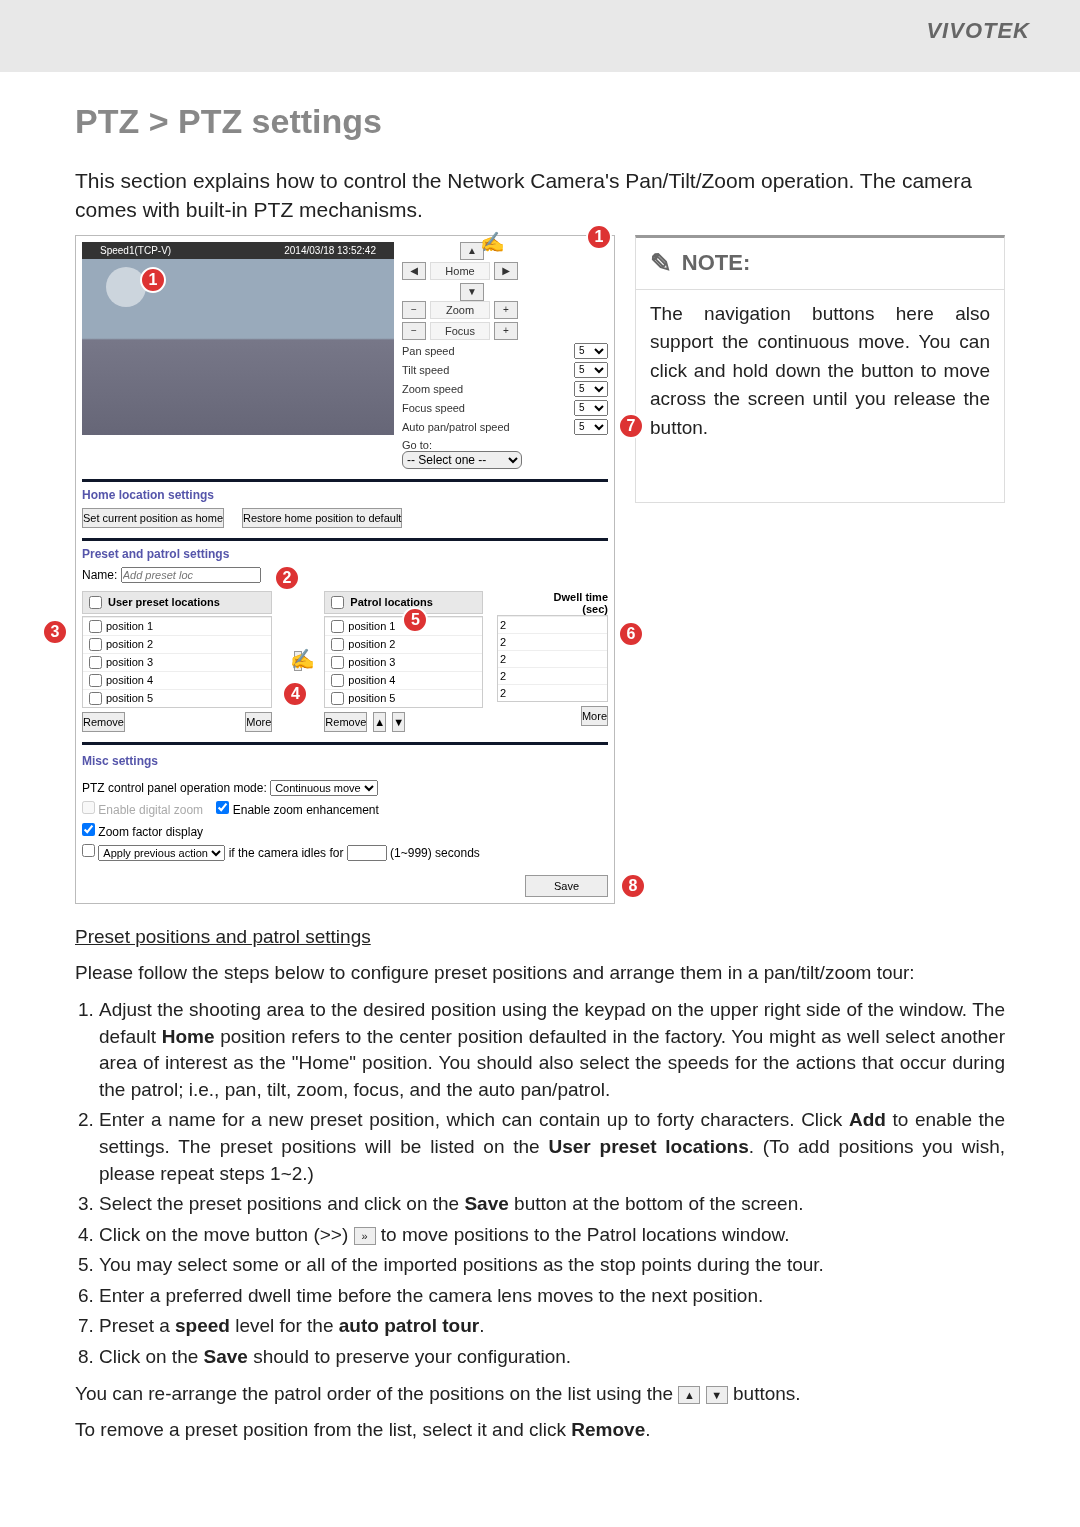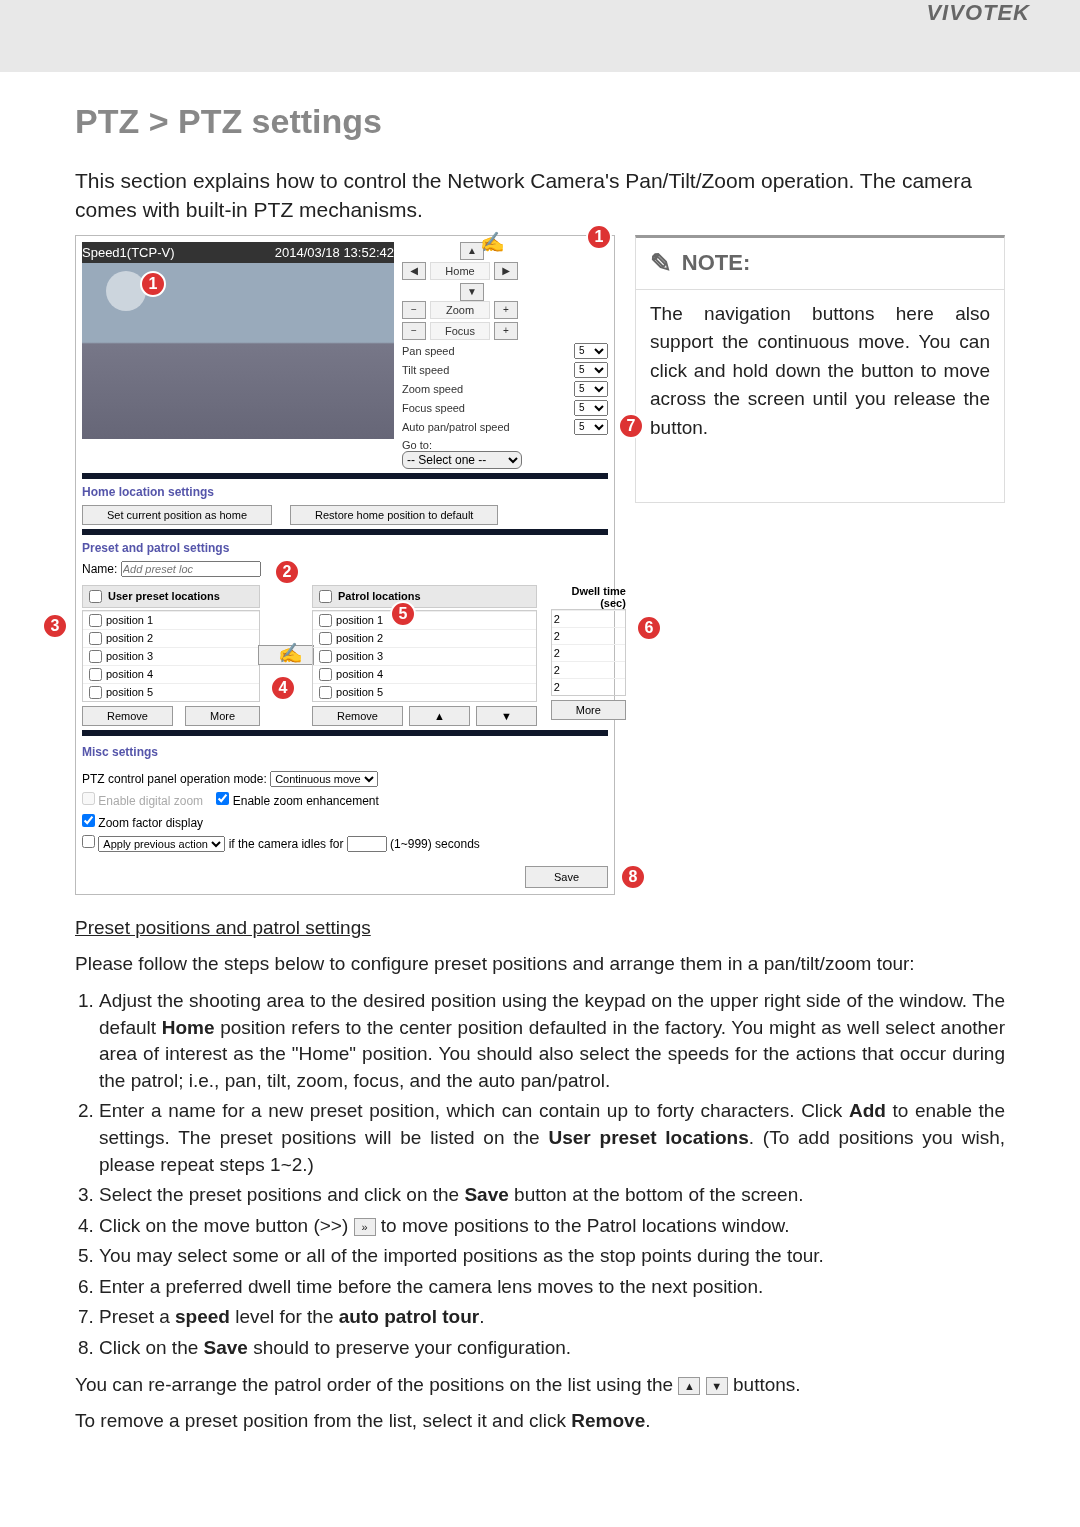--- a/index.html
+++ b/index.html
@@ -1,44 +1,44 @@
 <!DOCTYPE html>
 <html><head>
 <meta charset="utf-8">
 <style>
 * { margin: 0; padding: 0; box-sizing: border-box; }
 body { font-family: Arial, Helvetica, sans-serif; background: #fff; width: 1080px; }
 .page { width: 1080px; padding: 0; }
-.header-bar { background: #e8e8e8; height: 72px; display: flex; justify-content: flex-end; align-items: flex-start; padding: 0 50px 10px 0; }
+.header-bar { background: #e8e8e8; height: 72px; display: flex; justify-content: flex-end; align-items: center; padding: 0 50px 10px 0; }
 .brand { color: #666; font-style: italic; font-weight: bold; font-size: 22px; letter-spacing: 1px; }
 .content { padding: 30px 75px 30px 75px; }
 h1.section-title { color: #888; font-size: 34px; font-weight: bold; margin-bottom: 25px; }
 .intro { font-size: 21px; color: #222; line-height: 1.4; margin-bottom: 10px; }
 
 .config-row { display: flex; gap: 20px; margin-bottom: 20px; }
 .config-left { flex: 1; position: relative; }
 .ui-box { border: 1px solid #bbb; background: #fff; padding: 6px; width: 540px; position: relative; }
 
-.video-bar { background: #333; color: #fff; font-size: 13px; padding: 3px 0; display: flex; justify-content: space-between; }
+.video-bar { background: #333; color: #fff; font-size: 10px; padding: 3px 18px; display: flex; justify-content: space-between; }
 .video-preview { width: 312px; height: 176px; background: linear-gradient(to bottom, #9ab 0%, #9ab 45%, #778 46%, #667 100%); position: relative; }
 .hand-cursor { position: absolute; top: 8px; left: 24px; width: 40px; height: 40px; background: rgba(255,255,255,0.5); border-radius: 50%; }
 
 .top-controls { display: flex; }
 .right-ctrl { padding-left: 8px; font-size: 12px; color: #333; flex: 1; }
 .ctrl-row { display: flex; align-items: center; margin-bottom: 3px; gap: 4px; }
 .ctrl-btn { width: 24px; height: 18px; border: 1px solid #999; background: #eee; font-size: 10px; display: inline-flex; align-items: center; justify-content: center; }
 .ctrl-label { display: inline-block; width: 60px; text-align: center; background: #f5f5f5; border: 1px solid #ddd; font-size: 11px; padding: 2px; }
 .speed-row { display: flex; justify-content: space-between; font-size: 11px; margin: 3px 0; align-items: center; }
 .speed-row select { font-size: 10px; width: 34px; height: 16px; }
 .goto { font-size: 11px; margin-top: 4px; }
 .goto select { width: 120px; font-size: 12px; border-radius: 6px; }
 
-.fieldset { border-top: 6px solid #0f172a; margin-top: 4px; padding-top: 6px; }
+.fieldset { border-top: 3px solid #0f172a; margin-top: 10px; padding-top: 6px; }
 .fieldset-title { color: #55a; font-size: 12px; font-weight: bold; margin-bottom: 6px; }
-.small-btn { font-size: 11px; padding: 3px 24px; border: 1px solid #999; background: #eee; }
+.small-btn { font-size: 11px; padding: 3px 0; border: 1px solid #999; background: #eee; }
 .home-row { display: flex; gap: 18px; }
 
 .name-row { font-size: 12px; margin-bottom: 8px; }
 .name-row input { font-size: 11px; width: 140px; color: #999; font-style: italic; }
 
 .columns { display: flex; gap: 14px; }
 .col { flex: 1; font-size: 11px; }
 .col-head { font-weight: bold; padding: 4px 6px; background: #e8e8e8; border: 1px solid #ccc; margin-bottom: 2px; display: flex; align-items: center; gap: 4px; }
 .col-head input[type=checkbox] { margin-right: 2px; }
 .list-box { border: 1px solid #ccc; }

